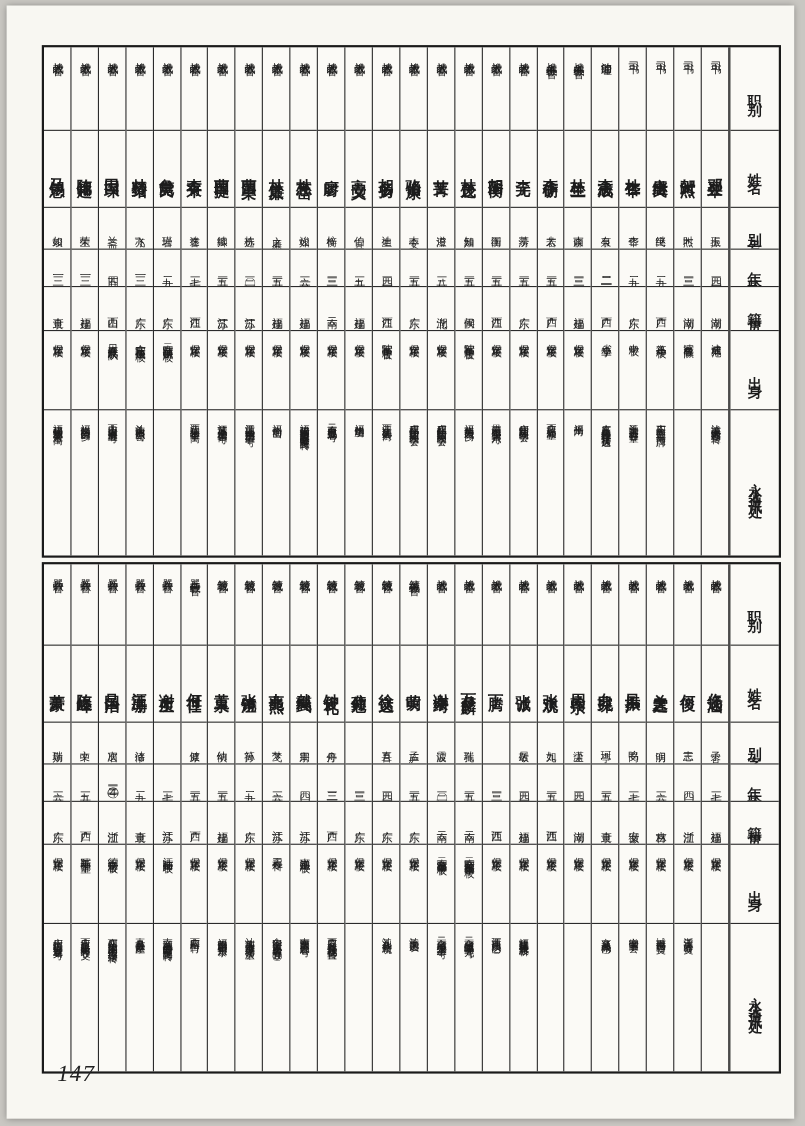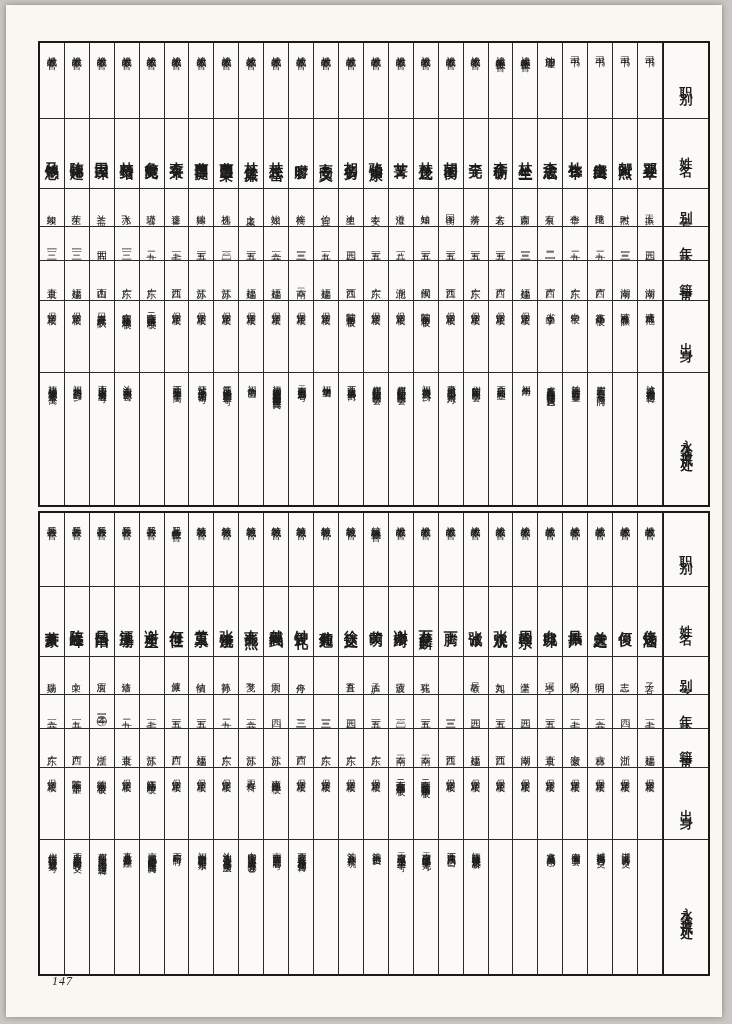--- a/index.html
+++ b/index.html
@@ -58,21 +58,21 @@
   .hcell{
     font-size:13px;font-weight:bold;
     justify-content:center;
     letter-spacing:7px;
     font-family:"Liberation Serif",serif;
   }
   .hcell.h6{letter-spacing:5px;font-size:12.5px;}
   .page-number{
     position:absolute;left:46px;bottom:28px;
     font-family:"Liberation Serif",serif;
-    font-size:12px;font-style:italic;color:#222;
+    font-size:21px;font-style:italic;color:#222;
     letter-spacing:1px;
   }
 </style>
 </head>
 <body>
 
 <div class="page">
   <div id="table-top" class="reg-table">
       <div class="col header-col">
         <div class="hcell h0 r0">职别</div>

